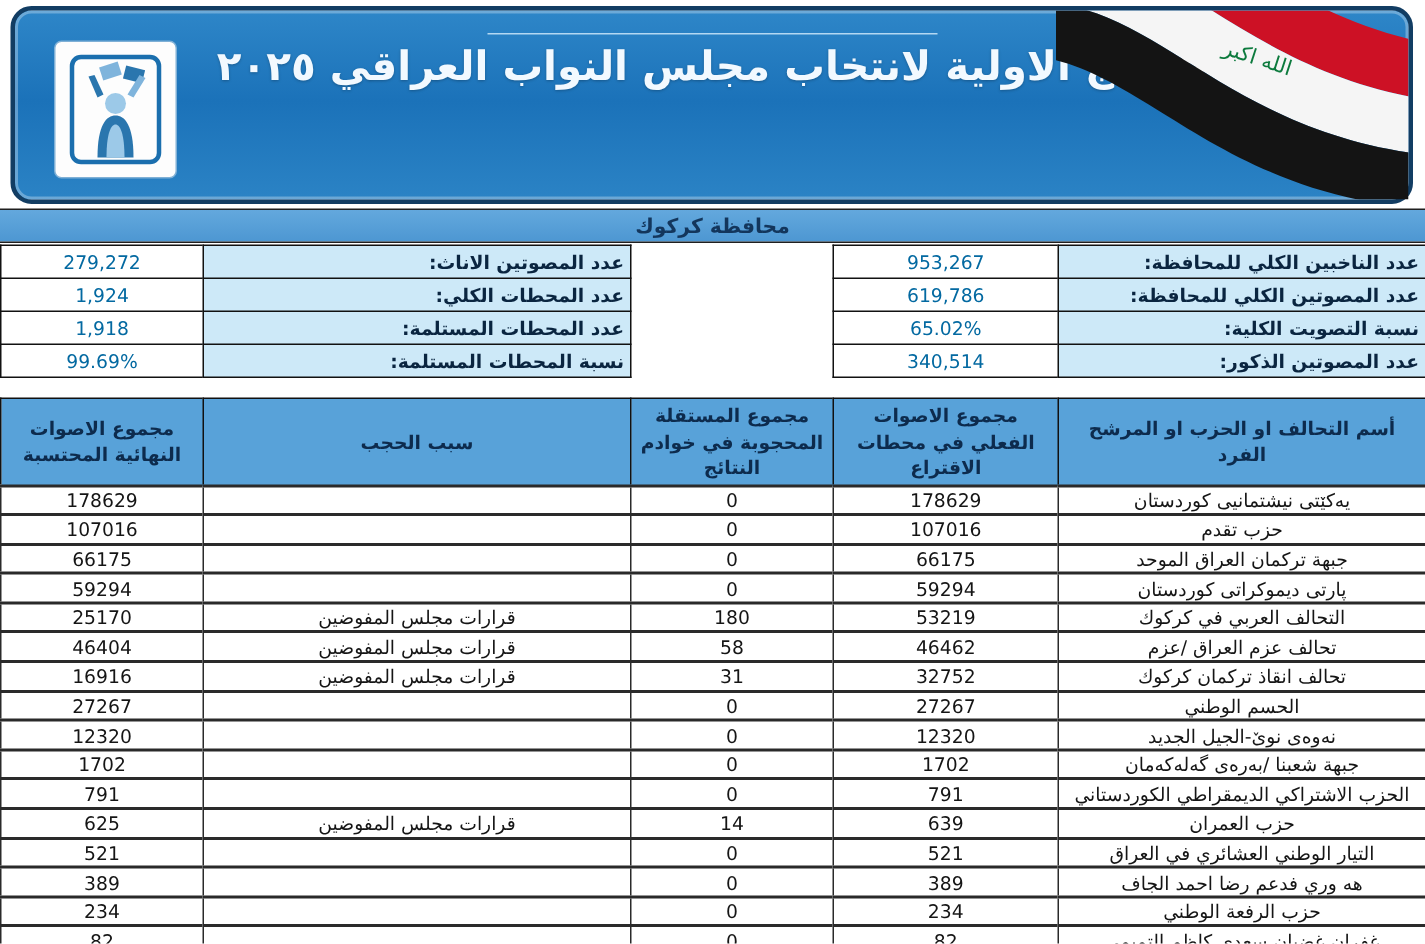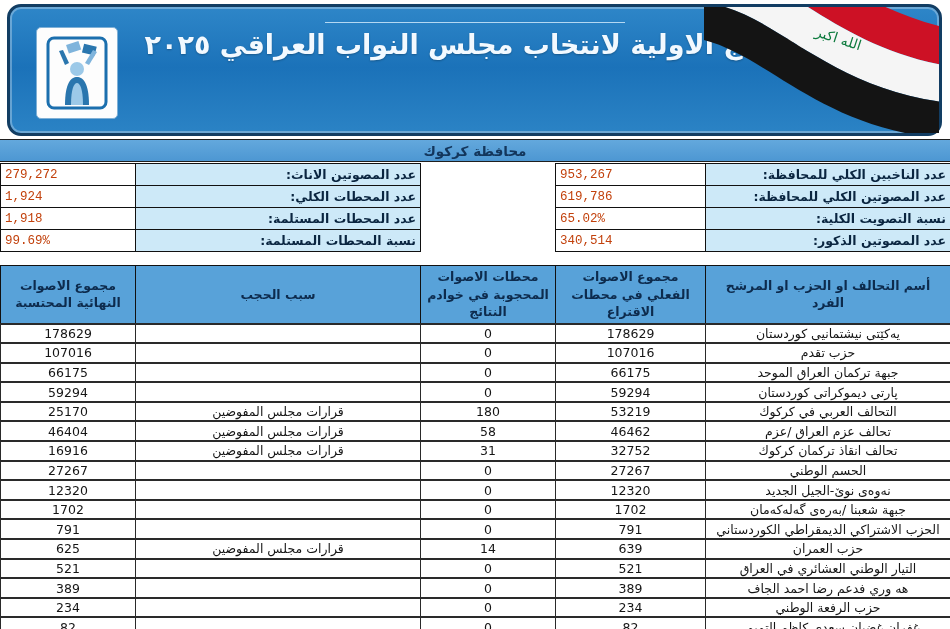--- a/index.html
+++ b/index.html
@@ -41,21 +41,21 @@
     font-size:13.5px;font-weight:bold;color:#13365c;
   }
   
   table{border-collapse:collapse;table-layout:fixed;}
   .summary{position:absolute;top:163px;}
   .summary td{
     border:1px solid #111;height:22px;padding:0 4px;box-sizing:border-box;
     font-size:12.5px;overflow:hidden;white-space:nowrap;
   }
   .summary td.lbl{background:#cde9f8;font-weight:bold;color:#0a2540;text-align:right;padding-left:12px;}
-  .summary td.val{background:#fff;color:#c2410c;direction:ltr;text-align:left;font-family:Liberation Mono, monospace;}
+  .summary td.val{background:#fff;color:#0369a1;direction:ltr;text-align:center;}
   #summary-right{left:555px;width:395px;}
   #summary-left{left:0;width:420px;}
   
   .results{position:absolute;left:0;top:265px;width:950px;}
   .results th{
     background:#58a2d9;border:1px solid #111;height:57px;box-sizing:border-box;
     font-size:12.5px;font-weight:bold;color:#0d2b4d;text-align:center;
     vertical-align:middle;padding:2px 6px;line-height:1.4;
   }
   .results td{
@@ -164,21 +164,21 @@
     <col style="width:245px">
       <col style="width:150px">
       <col style="width:135px">
     <col style="width:285px">
       <col style="width:135px">
   </colgroup>
   <thead>
     <tr>
       <th>أسم التحالف او الحزب او المرشح الفرد</th>
       <th>مجموع الاصوات الفعلي في محطات الاقتراع</th>
-      <th>محطات الاصوات المحجوبة في خوادم النتائج</th>
+      <th>مجموع المستقلة المحجوبة في خوادم النتائج</th>
       <th>سبب الحجب</th>
       <th>مجموع الاصوات النهائية المحتسبة</th>
     </tr>
   </thead>
   <tbody>
 
       <tr>
         <td>یەکێتی نیشتمانیی کوردستان</td>
         <td class="num">178629</td>
         <td class="num">0</td>

